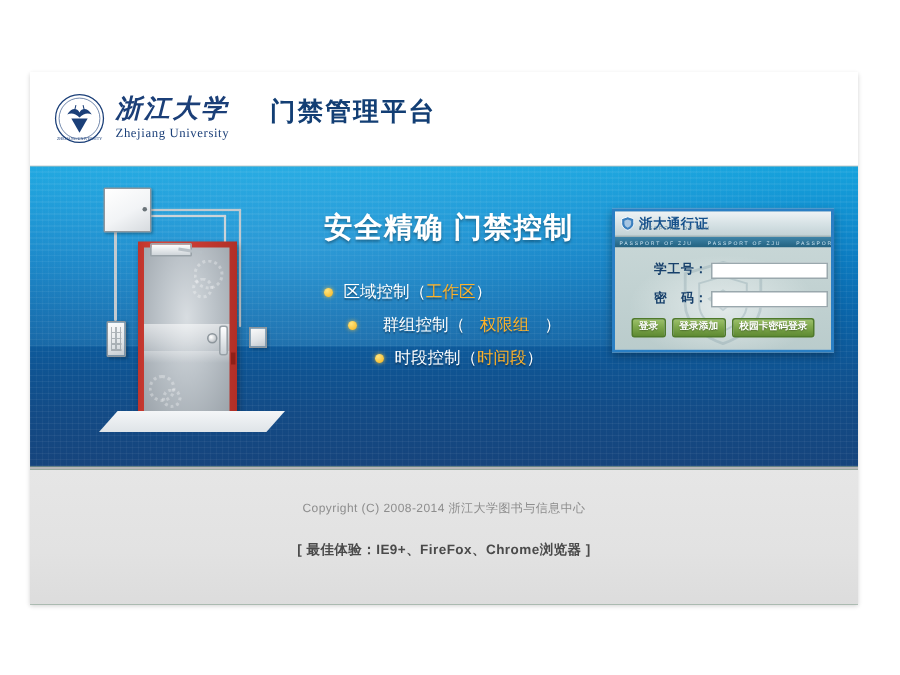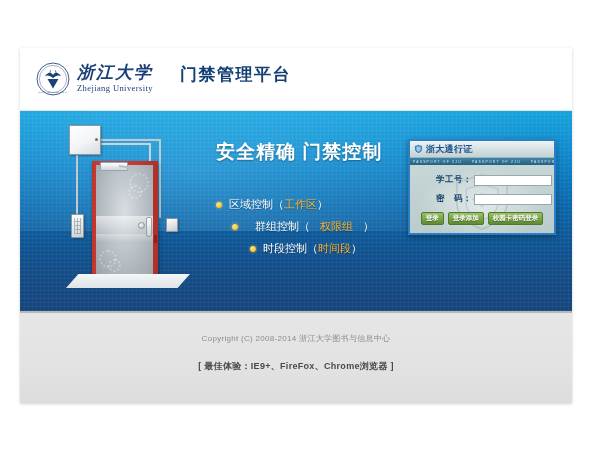--- a/index.html
+++ b/index.html
@@ -287,21 +287,21 @@
   #headline {
     font-size: 19px;
     font-weight: bold;
     color: #ffffff;
     letter-spacing: 1px;
     text-shadow: 0 1px 2px rgba(0,0,0,0.35);
     white-space: nowrap;
   }
   #feature-list {
     list-style: none;
-    margin: 32px 0 0 0;
+    margin: 22px 0 0 0;
     padding: 0;
   }
   #feature-list li {
     display: flex;
     align-items: center;
     font-size: 11px;
     color: #ffffff;
     margin-bottom: 7px;
     white-space: nowrap;
     text-shadow: 0 1px 1px rgba(0,0,0,0.35);

